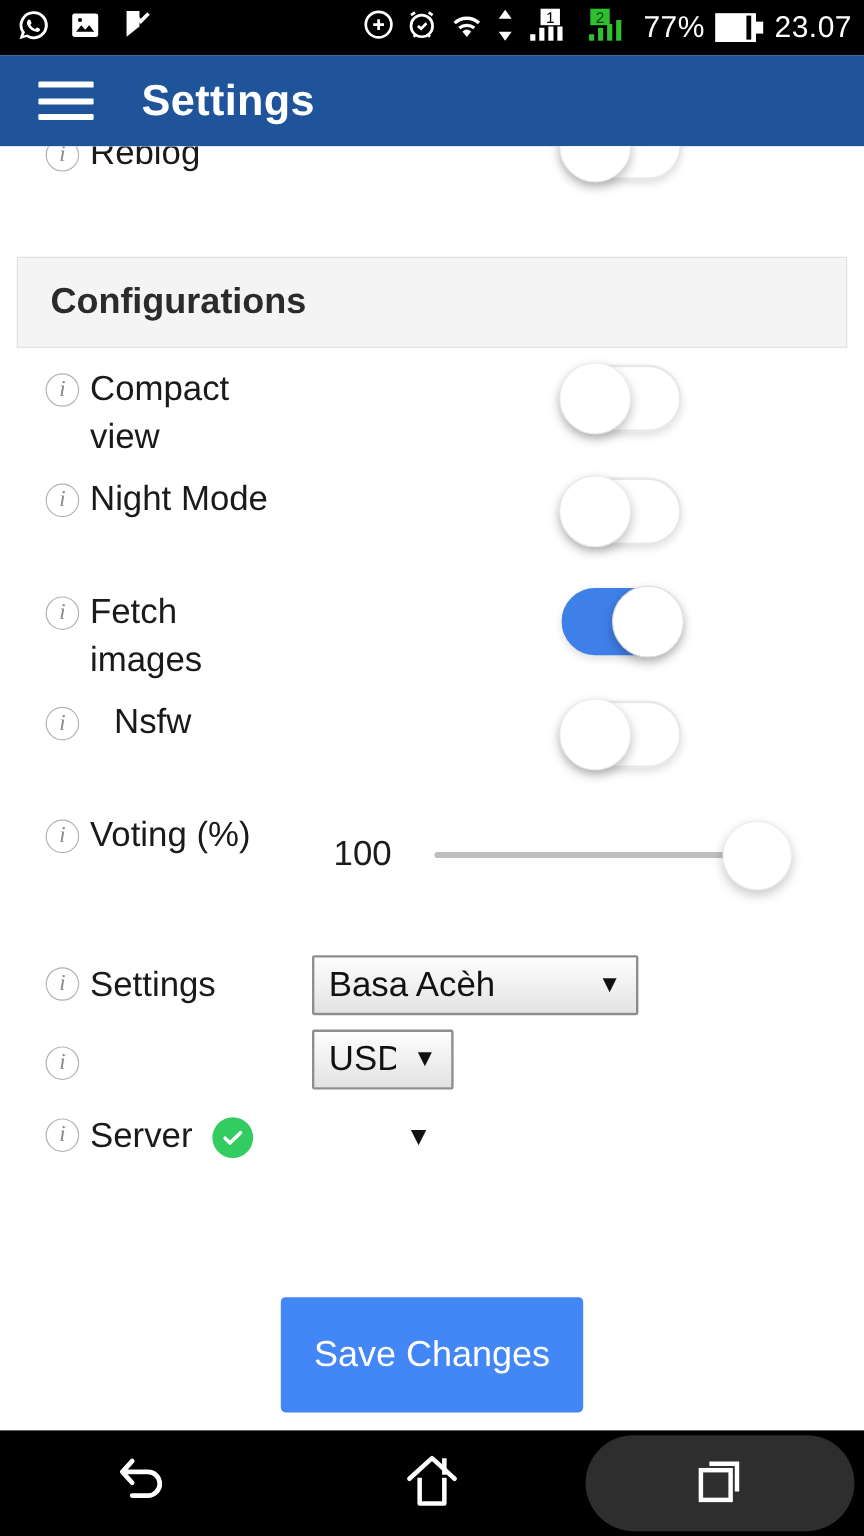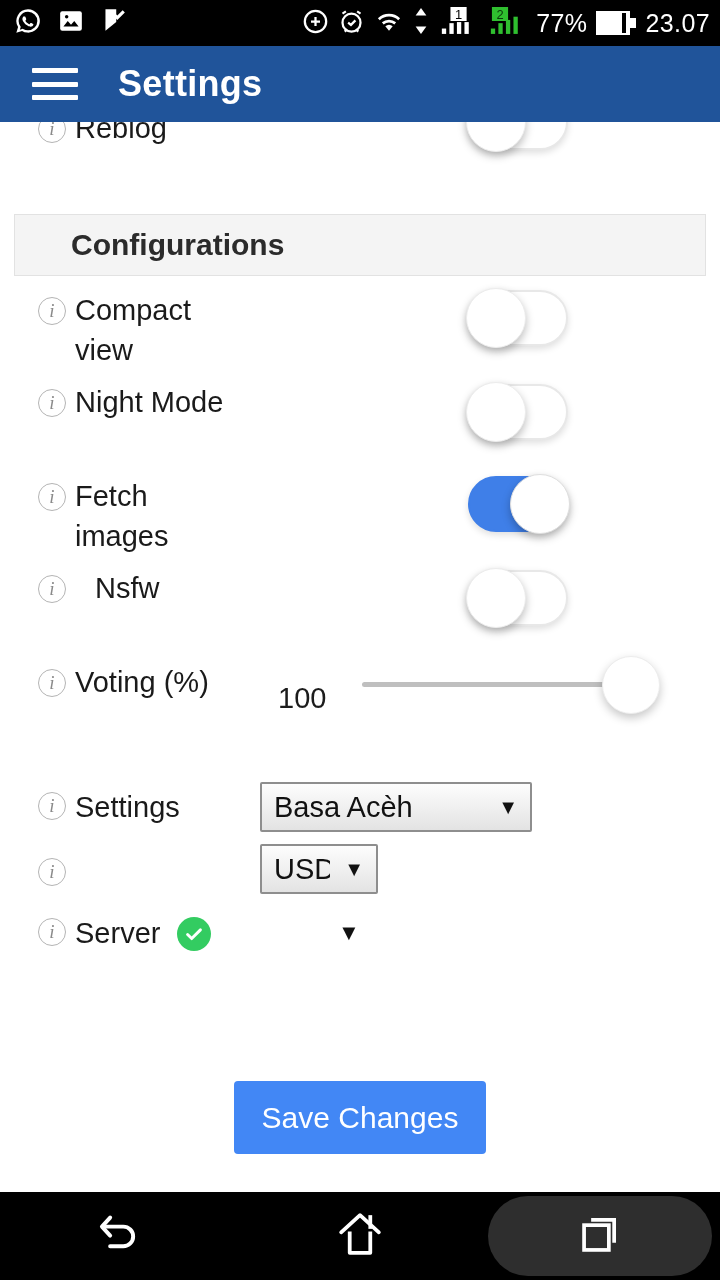--- a/index.html
+++ b/index.html
@@ -81,26 +81,26 @@
   .toggle .knob {
     position: absolute; top: -2px; left: -2px; width: 60px; height: 60px;
     border-radius: 50%; background: #fff; border: 1px solid #ececec;
     box-shadow: 0 4px 9px rgba(0,0,0,.26);
   }
   .toggle.on .knob { left: auto; right: -2px; border-color: #dfdfdf; }
 
   
   .section {
     margin: 34px 14px 0 14px; background: #f4f4f4; border: 1px solid #e2e2e2;
-    height: 62px; display: flex; align-items: center; padding-left: 56px;
+    height: 76px; display: flex; align-items: center; padding-left: 27px;
   }
   .section-title { font-size: 30px; font-weight: 700; color: #2b2b2b; }
 
   
-  .slider-wrap { position: absolute; left: 278px; top: 34px; display: flex; align-items: flex-start; }
+  .slider-wrap { position: absolute; left: 278px; top: 34px; display: flex; align-items: center; }
   .slider-val { font-size: 29px; color: #1c1c1c; width: 76px; }
   .slider-track {
     position: relative; width: 270px; height: 5px; background: #bfbfbf;
     margin-left: 8px; border-radius: 3px;
   }
   .slider-thumb {
     position: absolute; right: -28px; top: 50%; transform: translateY(-50%);
     width: 58px; height: 58px; border-radius: 50%; background: #fff;
     border: 1px solid #ededed; box-shadow: 0 4px 10px rgba(0,0,0,.22);
   }
@@ -125,21 +125,21 @@
   .plain-arw { font-size: 22px; color: #111; margin-left: 78px; }
 
   .check-badge {
     width: 34px; height: 34px; border-radius: 50%; background: #33cc61;
     display: inline-flex; align-items: center; justify-content: center;
     margin-left: 8px; margin-top: 4px; flex: 0 0 auto;
   }
 
   
   .save-btn {
-    position: absolute; left: 234px; top: 1081px; width: 252px; height: 73px;
+    position: absolute; left: 234px; top: 1081px; width: 252px; height: 96px;
     background: #4287f5; border: none; border-radius: 4px; color: #fff;
     font-family: "Liberation Sans", sans-serif; font-size: 30px; cursor: pointer;
   }
 
   
   .navbar {
     position: absolute; left: 0; bottom: 0; width: 720px; height: 88px;
     background: #000; display: flex; align-items: center;
   }
   .nav-item { flex: 1; display: flex; align-items: center; justify-content: center; height: 88px; }

